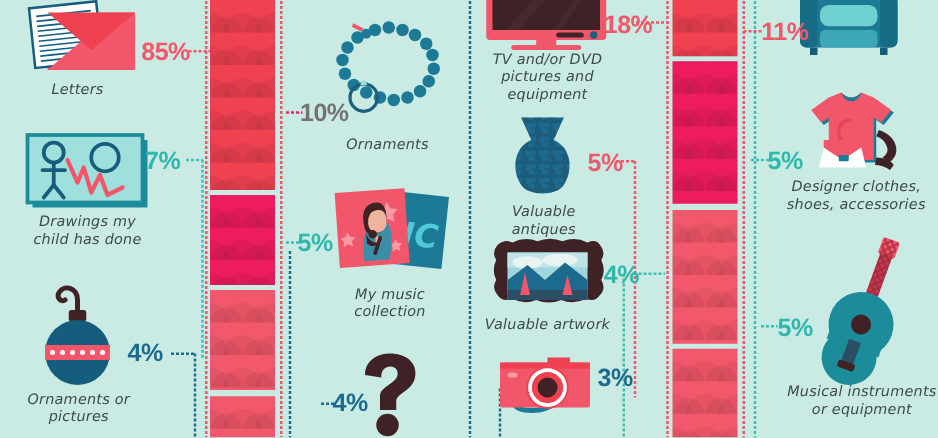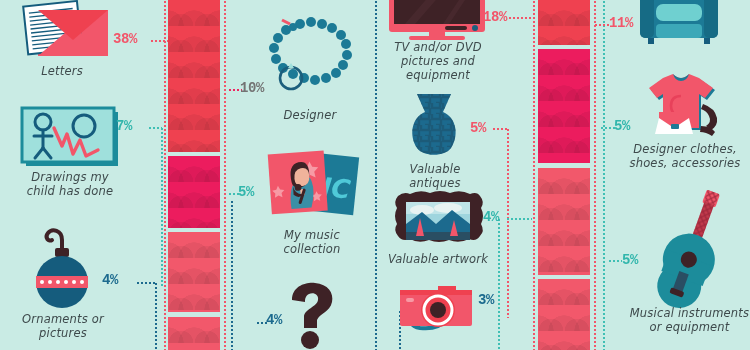--- a/index.html
+++ b/index.html
@@ -21,23 +21,23 @@
     font-style:italic;
     font-size:11.5px;
     line-height:14px;
     color:#3E4A4C;
     text-align:center;
     letter-spacing:.2px;
     white-space:pre-line;
   }
   .pct {
     position:absolute;
-    font-family:Liberation Mono, monospace;
+    font-family:Liberation Sans, sans-serif;
     font-weight:bold;
-    font-size:14px;
+    font-size:20px;
     letter-spacing:-.4px;
     white-space:nowrap;
   }
   .pct.red  { color:#F2566A; }
   .pct.teal { color:#31B6AC; }
   .pct.navy { color:#1C6A8E; }
   .pct.crim { color:#737373; }
 
   
   .dot-h {
@@ -149,21 +149,21 @@
             <line x1="21" y1="37" x2="65" y2="37"></line>
           <line x1="21" y1="41" x2="65" y2="41"></line>
             <line x1="21" y1="45" x2="65" y2="45"></line>
         </g>
       </g>
       <path d="M28 54 L63 24 L98 54 Z" fill="#F2566A"></path>
       <path d="M28 8 L63 38 L98 8 Z" fill="#EF4150"></path>
     </svg>
   </div>
   <div class="cap" style="left:12px;top:64px;width:100px;">Letters</div>
-  <div class="pct red" style="left:113px;top:31px;">38%</div>
+  <div class="pct red" style="left:113px;top:31px;">85%</div>
 
   <div class="ico" style="left:18px;top:106px;width:104px;height:62px;">
     <svg viewBox="0 0 104 62" width="104" height="62">
       <rect x="8" y="6" width="92" height="54" fill="#1C8C9B"></rect>
       <rect x="4" y="2" width="92" height="54" fill="#9FE0DC" stroke="#1C8C9B" stroke-width="3"></rect>
       <g stroke="#155C7D" stroke-width="3" fill="none" stroke-linecap="round">
         <circle cx="25" cy="16" r="8"></circle>
         <line x1="25" y1="24" x2="25" y2="42"></line>
         <line x1="16" y1="30" x2="34" y2="30"></line>
         <line x1="25" y1="42" x2="17" y2="52"></line>
@@ -218,21 +218,21 @@
           <circle cx="64" cy="6" r="5"></circle>
         <circle cx="53" cy="4" r="5"></circle>
           <circle cx="42" cy="6" r="5"></circle>
         <circle cx="35" cy="9" r="4"></circle>
       </g>
       <circle cx="33" cy="60" r="11" fill="none" stroke="#1C5F7D" stroke-width="2.6"></circle>
       <path d="M30 50 L33 45 L36 50 Z" fill="#9FE0DC"></path>
       <path d="M24 2 L32 6" stroke="#F2566A" stroke-width="3"></path>
     </svg>
   </div>
-  <div class="cap" style="left:255px;top:108px;width:110px;">Designer</div>
+  <div class="cap" style="left:255px;top:108px;width:110px;">Ornaments</div>
   <div class="pct crim" style="left:240px;top:80px;">10%</div>
 
   <div class="ico" style="left:264px;top:148px;width:96px;height:78px;">
     <svg viewBox="0 0 96 78" width="96" height="78">
       <g transform="rotate(6 60 38)">
         <rect x="40" y="6" width="52" height="58" fill="#1C7A96"></rect>
         <text x="58" y="48" font-family="DejaVu Sans, sans-serif" font-size="26" font-weight="bold" font-style="italic" fill="#4FC9D8">JC</text>
       </g>
       <g transform="rotate(-4 40 38)">
         <rect x="6" y="4" width="56" height="60" fill="#F2566A"></rect>

